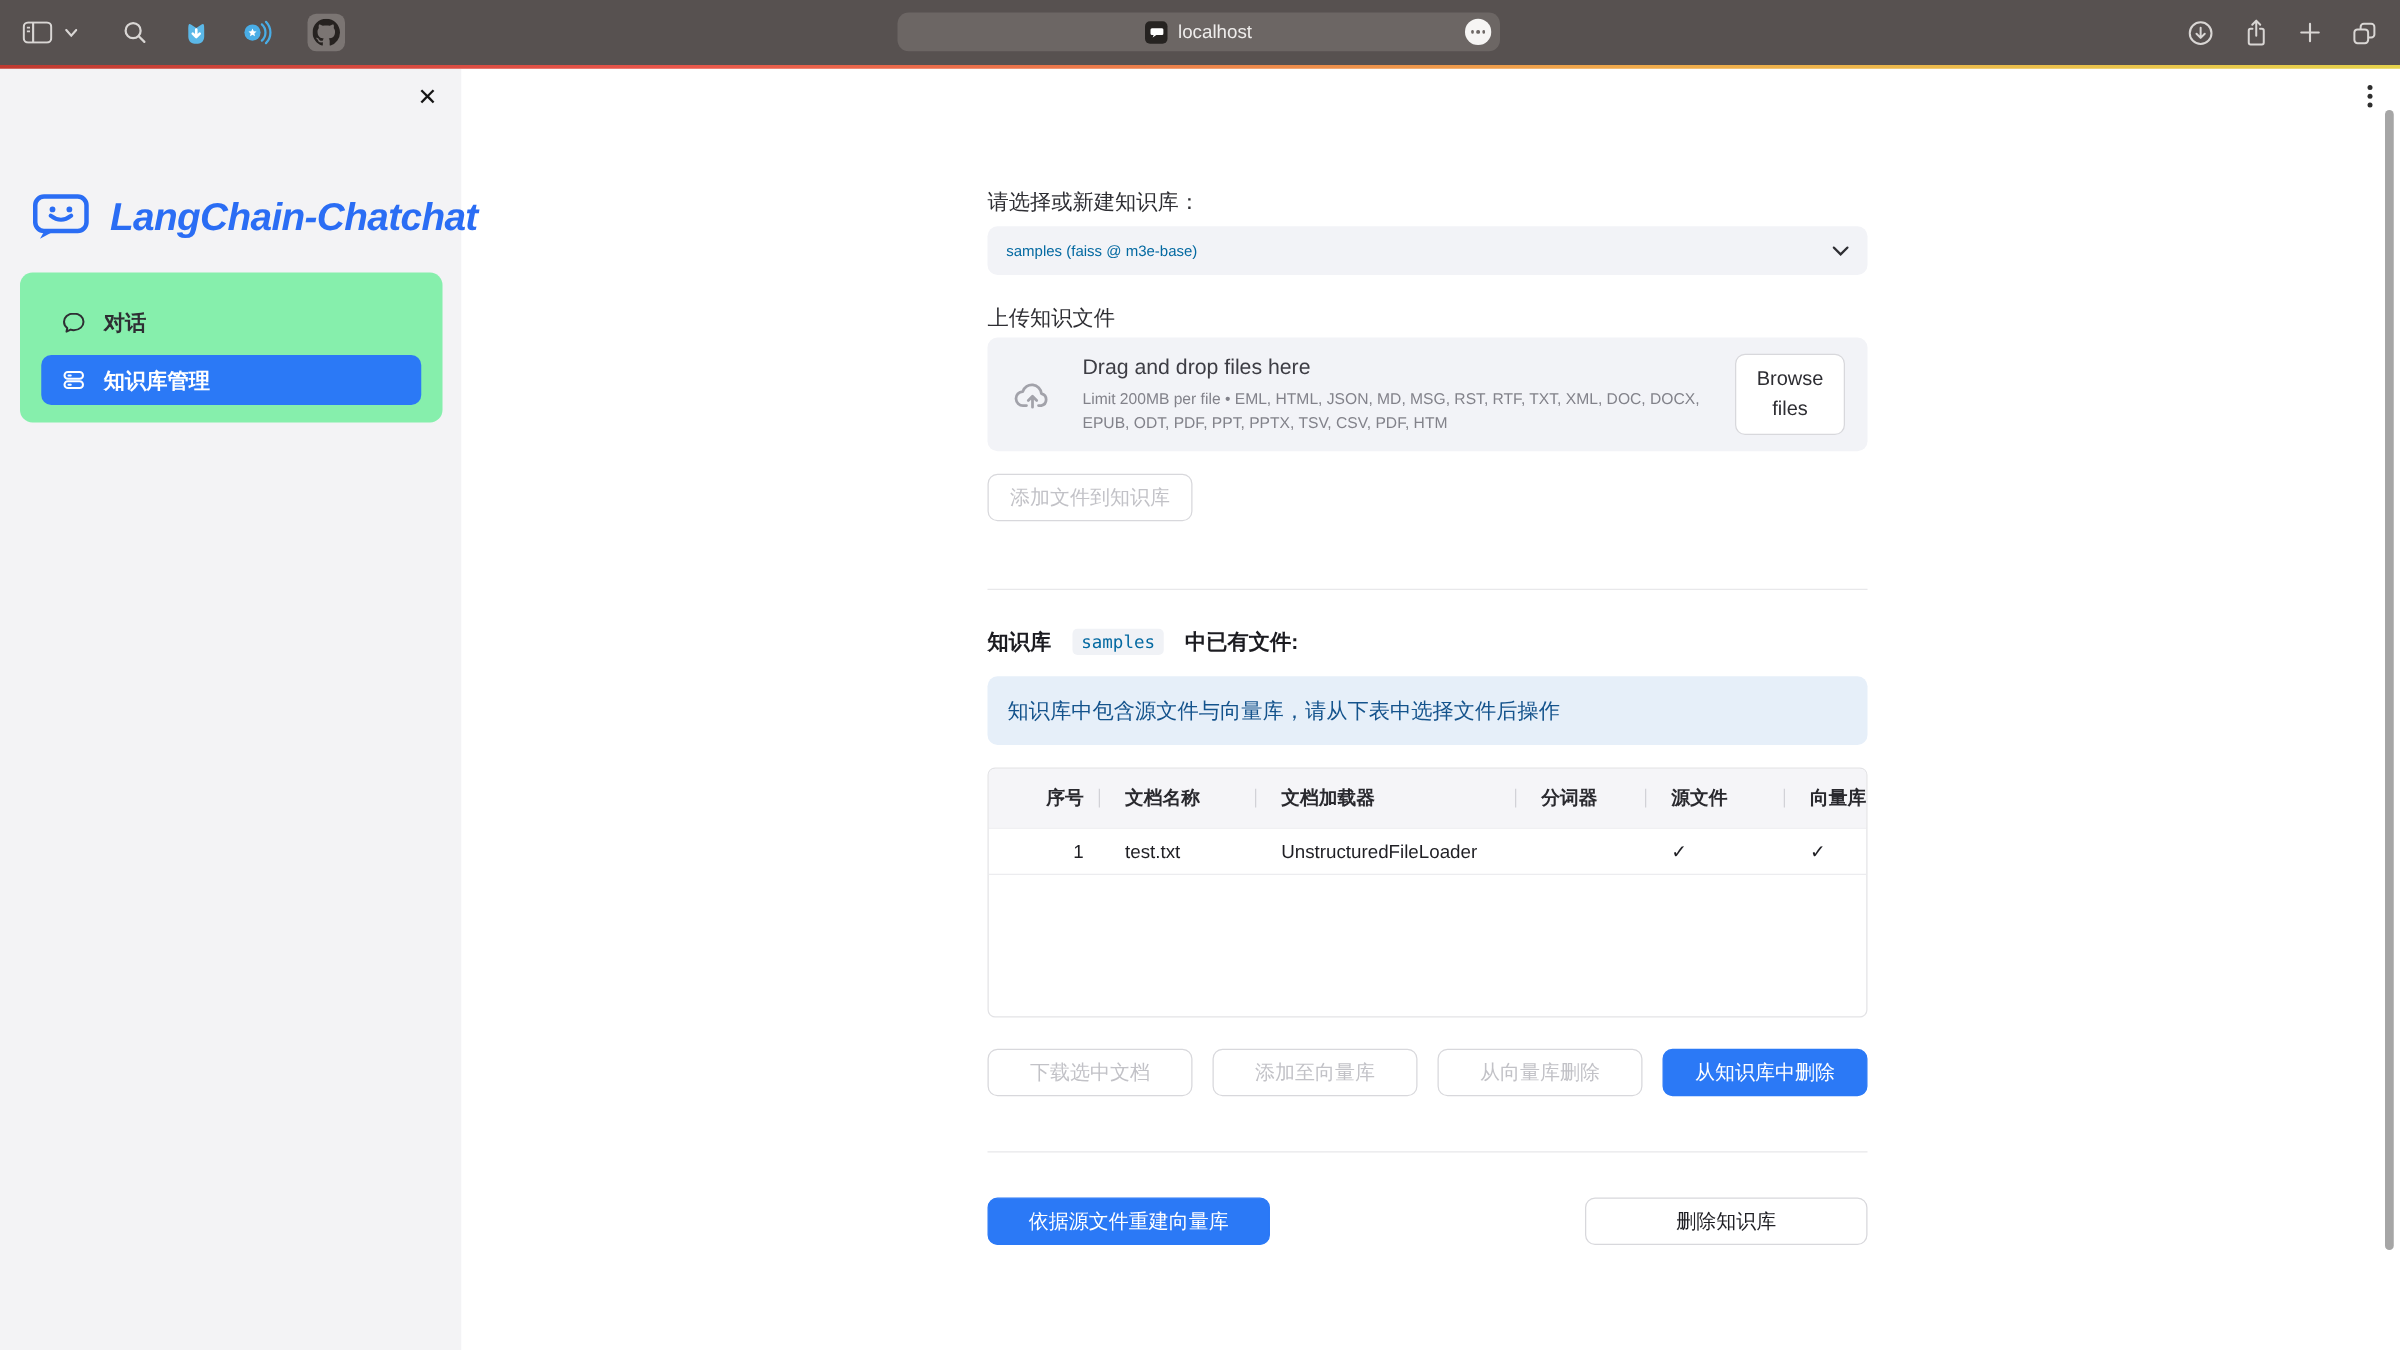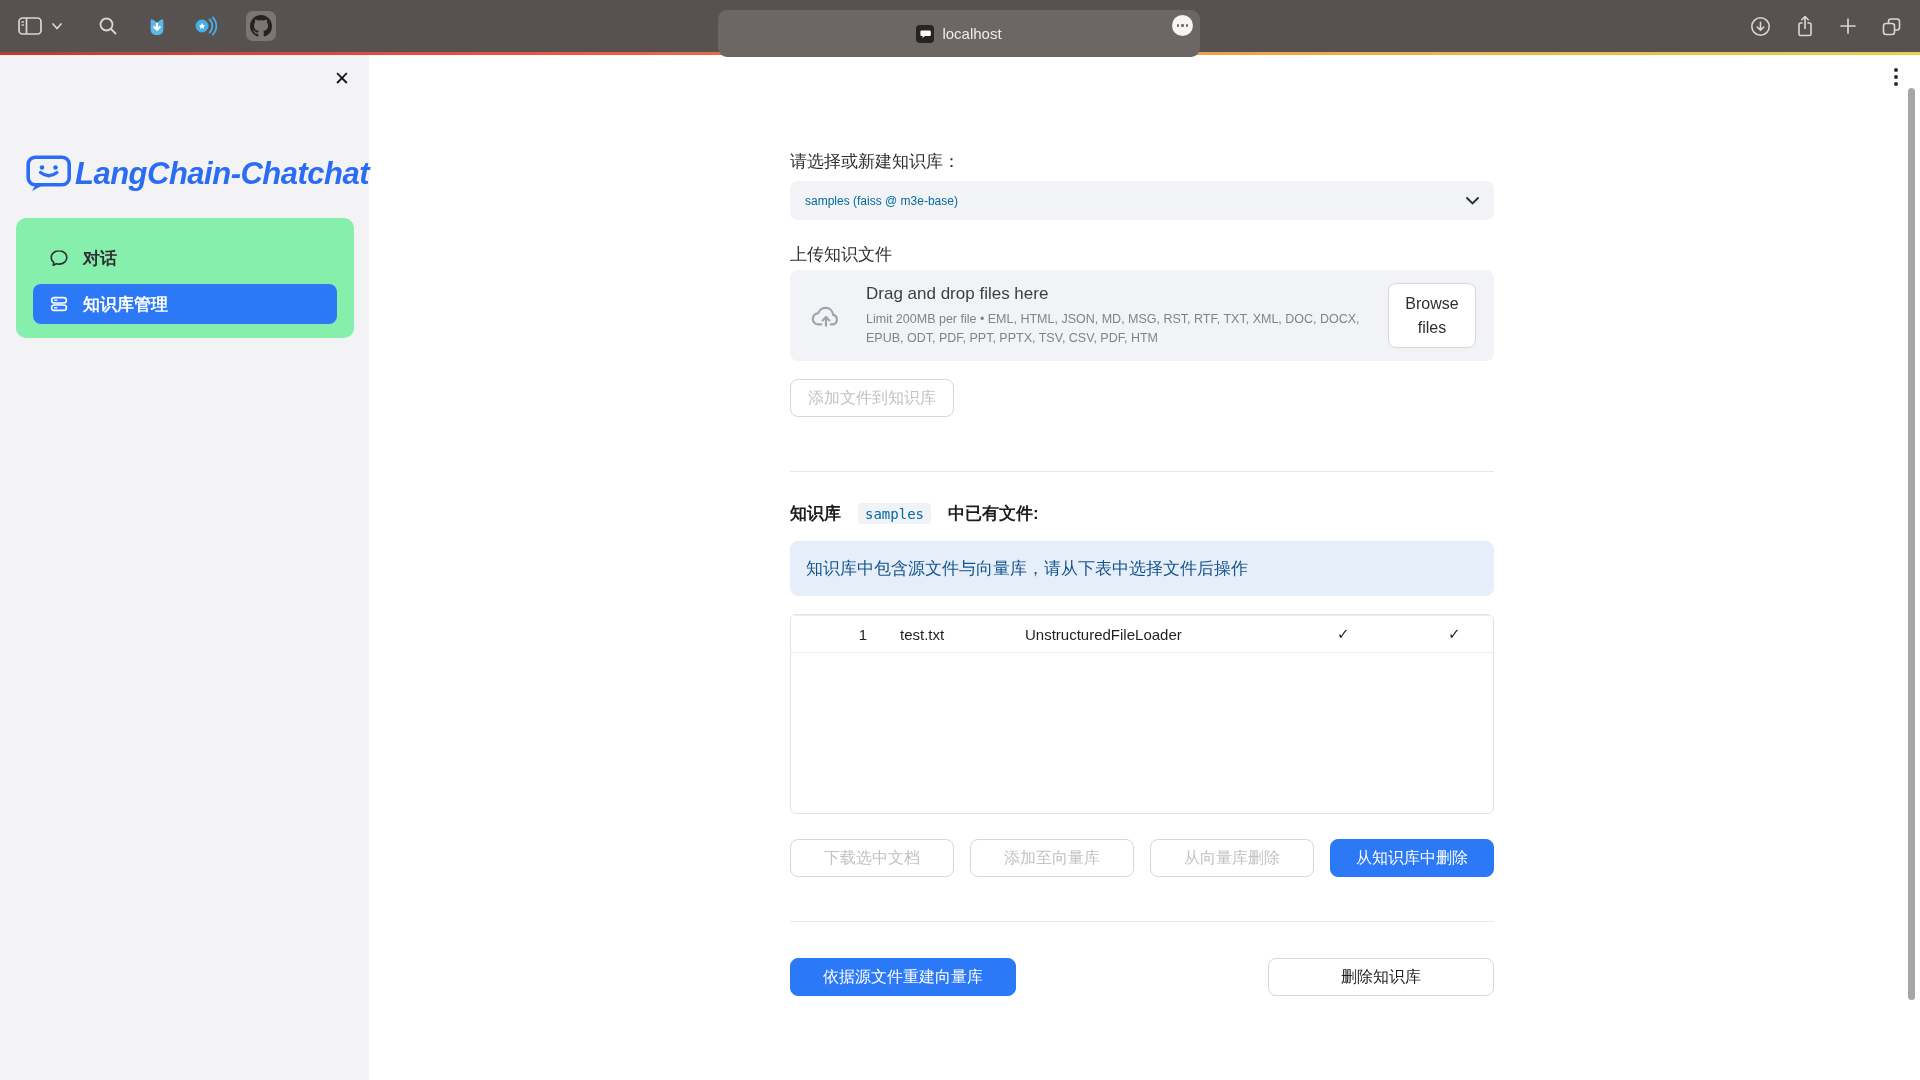--- a/index.html
+++ b/index.html
@@ -7,41 +7,41 @@
     font-family:"Liberation Sans","DejaVu Sans",sans-serif; }
 
   
   .toolbar { position:absolute; top:0; left:0; width:1920px; height:52px;
     background:#575150; display:flex; align-items:center; z-index:50; }
   .tb-left { display:flex; align-items:center; gap:10px; padding-left:18px; color:#d9d6d4; }
   .tb-icon { display:flex; align-items:center; justify-content:center; cursor:pointer; }
   .tb-gap { width:16px; }
   .ext-github { width:30px; height:30px; border-radius:7px; background:#7b7573;
     display:flex; align-items:center; justify-content:center; }
-  .urlbar { position:absolute; left:718px; top:10px; width:482px; height:47px;
+  .urlbar { position:absolute; left:718px; top:10px; width:482px; height:31px;
     background:#6c6664; border-radius:9px; display:flex; align-items:center;
     justify-content:center; gap:8px; cursor:text; }
   .favicon { width:18px; height:18px; border-radius:4px; background:#262321;
     display:flex; align-items:center; justify-content:center; }
   .url-text { color:#efedec; font-size:15px; }
   .url-ellipsis { position:absolute; right:7px; top:5px; width:21px; height:21px;
     border-radius:50%; background:#f6f5f4; display:flex; align-items:center;
     justify-content:center; gap:2px; cursor:pointer; }
   .url-ellipsis i { width:2.5px; height:2.5px; border-radius:50%; background:#6e6866; }
   .tb-right { position:absolute; right:18px; top:0; height:52px; display:flex;
     align-items:center; gap:24px; color:#d9d6d4; }
   .decoration { position:absolute; top:52px; left:0; width:1920px; height:3px;
     background:linear-gradient(90deg,#bf3a30 0%,#e8554a 28%,#efa94a 68%,#e5d24b 100%); z-index:49; }
 
   
   .sidebar { position:absolute; top:55px; left:0; width:369px; height:1025px;
     background:#f3f3f5; z-index:10; }
   .sb-close { position:absolute; top:10px; right:15px; font-size:19px; color:#141414;
     cursor:pointer; line-height:1; padding:4px; }
-  .logo { position:absolute; top:100px; left:26px; display:flex; align-items:center; gap:3px; }
+  .logo { position:absolute; top:100px; left:26px; display:flex; align-items:center; gap:16px; }
   .logo-text { font-size:31px; font-weight:700; font-style:italic; color:#2a6df4;
     letter-spacing:-0.5px; white-space:nowrap; }
   .nav-card { position:absolute; top:163px; left:16px; width:338px; border-radius:10px;
     background:#86efac; padding:20px 17px 14px 17px; display:flex; flex-direction:column; gap:6px; }
   .nav-item { height:40px; border-radius:8px; display:flex; align-items:center; gap:14px;
     padding-left:16px; font-size:17px; color:#2e2e33; cursor:pointer; font-weight:600; }
   .nav-item.active { background:#2b79f6; color:#fff; }
 
   
   .main { position:absolute; top:55px; left:369px; width:1551px; height:1025px; background:#fff; }
@@ -280,20 +280,28 @@
 
     <div class="kb-heading">
       <span>知识库</span>
       <span class="kb-code">samples</span>
       <span>中已有文件:</span>
     </div>
 
     <div class="info-box">知识库中包含源文件与向量库，请从下表中选择文件后操作</div>
 
     <div class="table">
+      <div class="t-head">
+        <div class="cell num">序号</div>
+        <div class="cell">文档名称</div>
+        <div class="cell">文档加载器</div>
+        <div class="cell">分词器</div>
+        <div class="cell">源文件</div>
+        <div class="cell">向量库</div>
+      </div>
       <div class="t-row">
         <div class="cell num">1</div>
         <div class="cell">test.txt</div>
         <div class="cell">UnstructuredFileLoader</div>
         <div class="cell"></div>
         <div class="cell">✓</div>
         <div class="cell">✓</div>
       </div>
     </div>
 

